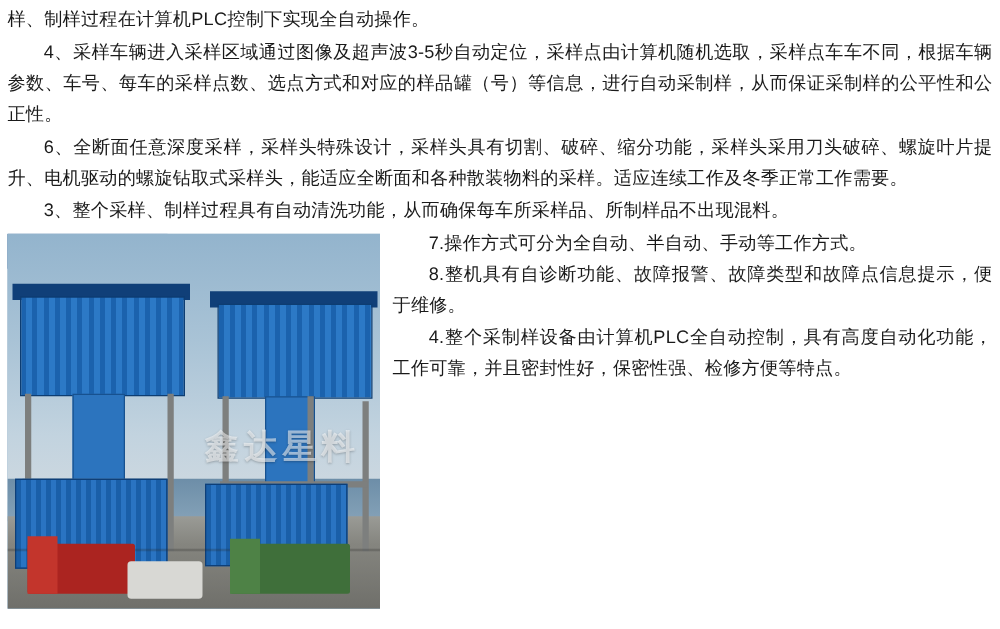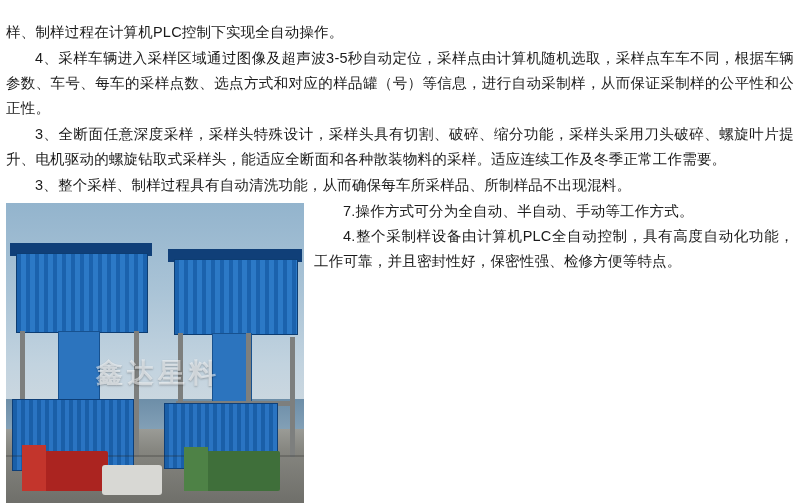--- a/index.html
+++ b/index.html
@@ -12,21 +12,21 @@
     background: #ffffff;
     font-family: "Liberation Sans", sans-serif;
     color: #1a1a1a;
     overflow: hidden;
   }
   .page {
     position: relative;
     width: 800px;
     height: 503px;
     box-sizing: border-box;
-    padding: 20px 6px 0 6px;
+    padding: 4px 6px 0 6px;
   }
   .para {
     font-size: 14.5px;
     line-height: 25px;
     text-align: justify;
     text-justify: inter-ideograph;
     margin: 0 0 1px 0;
     letter-spacing: 0.2px;
   }
   .para.indent {
@@ -121,42 +121,42 @@
   .truck-red1 { left: 16px; width: 86px; background: #ab2420; }
   .truck-red1-cab { position: absolute; left: 16px; bottom: 12px; width: 24px; height: 46px; background: #c3352c; }
   .truck-green { left: 178px; width: 96px; background: #3f6f3a; }
   .truck-green-cab { position: absolute; left: 178px; bottom: 12px; width: 24px; height: 44px; background: #4e8246; }
   .truck-white { position: absolute; left: 96px; bottom: 8px; width: 60px; height: 30px; background: #d8d8d4; border-radius: 3px; }
   .watermark {
     position: absolute;
     left: 22px;
     top: 152px;
     width: 260px;
-    text-align: center;
+    text-align: right;
     font-size: 27px;
     font-weight: bold;
     color: rgba(255,255,255,0.55);
     letter-spacing: 4px;
     text-shadow: 0 1px 2px rgba(0,0,0,0.25);
     font-family: "Liberation Sans", sans-serif;
     white-space: nowrap;
   }
   .right-col .para {
     margin-bottom: 0;
   }
 </style>
 </head>
 <body>
 
 <div class="page">
 
   <div class="top-block">
     <p class="para">样、制样过程在计算机PLC控制下实现全自动操作。</p>
     <p class="para indent">4、采样车辆进入采样区域通过图像及超声波3-5秒自动定位，采样点由计算机随机选取，采样点车车不同，根据车辆参数、车号、每车的采样点数、选点方式和对应的样品罐（号）等信息，进行自动采制样，从而保证采制样的公平性和公正性。</p>
-    <p class="para indent">3、全断面任意深度采样，采样头特殊设计，采样头具有切割、破碎、缩分功能，采样头采用刀头破碎、螺旋叶片提升、电机驱动的螺旋钻取式采样头，能适应全断面和各种散装物料的采样。适应连续工作及冬季正常工作需要。</p>
+    <p class="para indent">6、全断面任意深度采样，采样头特殊设计，采样头具有切割、破碎、缩分功能，采样头采用刀头破碎、螺旋叶片提升、电机驱动的螺旋钻取式采样头，能适应全断面和各种散装物料的采样。适应连续工作及冬季正常工作需要。</p>
     <p class="para indent">3、整个采样、制样过程具有自动清洗功能，从而确保每车所采样品、所制样品不出现混料。</p>
   </div>
 
   <div class="mid-wrap">
 
     <div class="photo">
       <div class="sky"></div>
       <div class="sea"></div>
       <div class="ground"></div>
 
@@ -190,18 +190,19 @@
       <div class="truck-white"></div>
 
       <div class="truck truck-green"></div>
       <div class="truck-green-cab"></div>
 
       <div class="watermark">鑫达星料</div>
     </div>
 
     <div class="right-col">
       <p class="para indent">7.操作方式可分为全自动、半自动、手动等工作方式。</p>
+      <p class="para indent">8.整机具有自诊断功能、故障报警、故障类型和故障点信息提示，便于维修。</p>
       <p class="para indent">4.整个采制样设备由计算机PLC全自动控制，具有高度自动化功能，工作可靠，并且密封性好，保密性强、检修方便等特点。</p>
     </div>
 
   </div>
 
 </div>
 
 </body></html>

